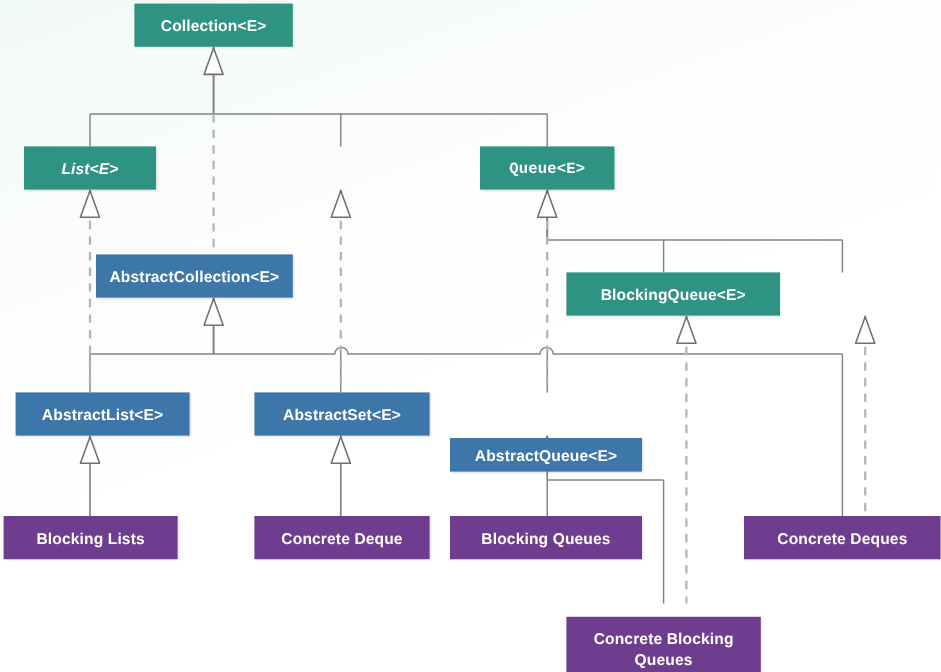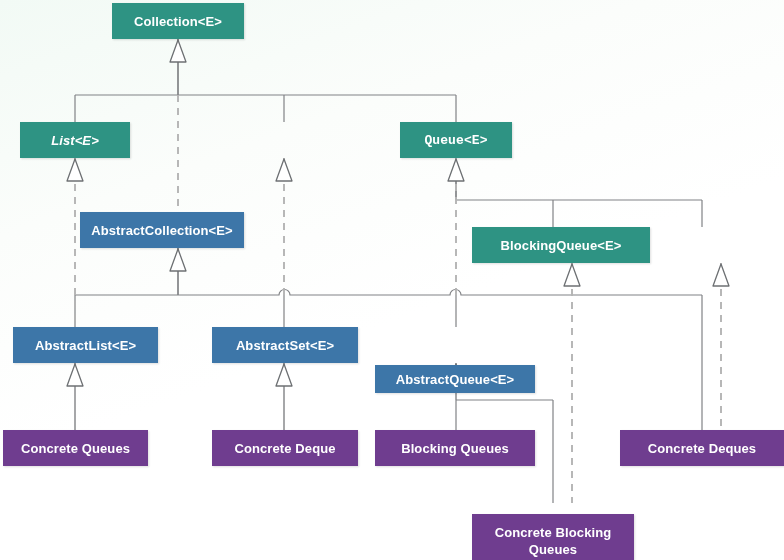--- a/index.html
+++ b/index.html
@@ -132,21 +132,21 @@
 
   <div class="uml-box abstract" style="left: 212px; top: 327px; width: 146px; height: 36px; background: rgb(61, 118, 168);">
       <span>AbstractSet&lt;E&gt;</span>
     </div>
 
   <div class="uml-box abstract" style="left: 375px; top: 327px; width: 160px; height: 20px; background: rgb(61, 118, 168); margin-top: 38px;">
       <span>AbstractQueue&lt;E&gt;</span>
     </div>
 
   <div class="uml-box concrete" style="left: 3px; top: 430px; width: 145px; height: 36px; background: rgb(111, 61, 143);">
-      <span>Concrete Queues</span>
+      <span>Blocking Lists</span>
     </div>
 
   <div class="uml-box concrete" style="left: 212px; top: 430px; width: 146px; height: 36px; background: rgb(111, 61, 143);">
       <span>Concrete Deque</span>
     </div>
 
   <div class="uml-box concrete" style="left: 375px; top: 430px; width: 160px; height: 36px; background: rgb(111, 61, 143);">
       <span>Blocking Queues</span>
     </div>
 

